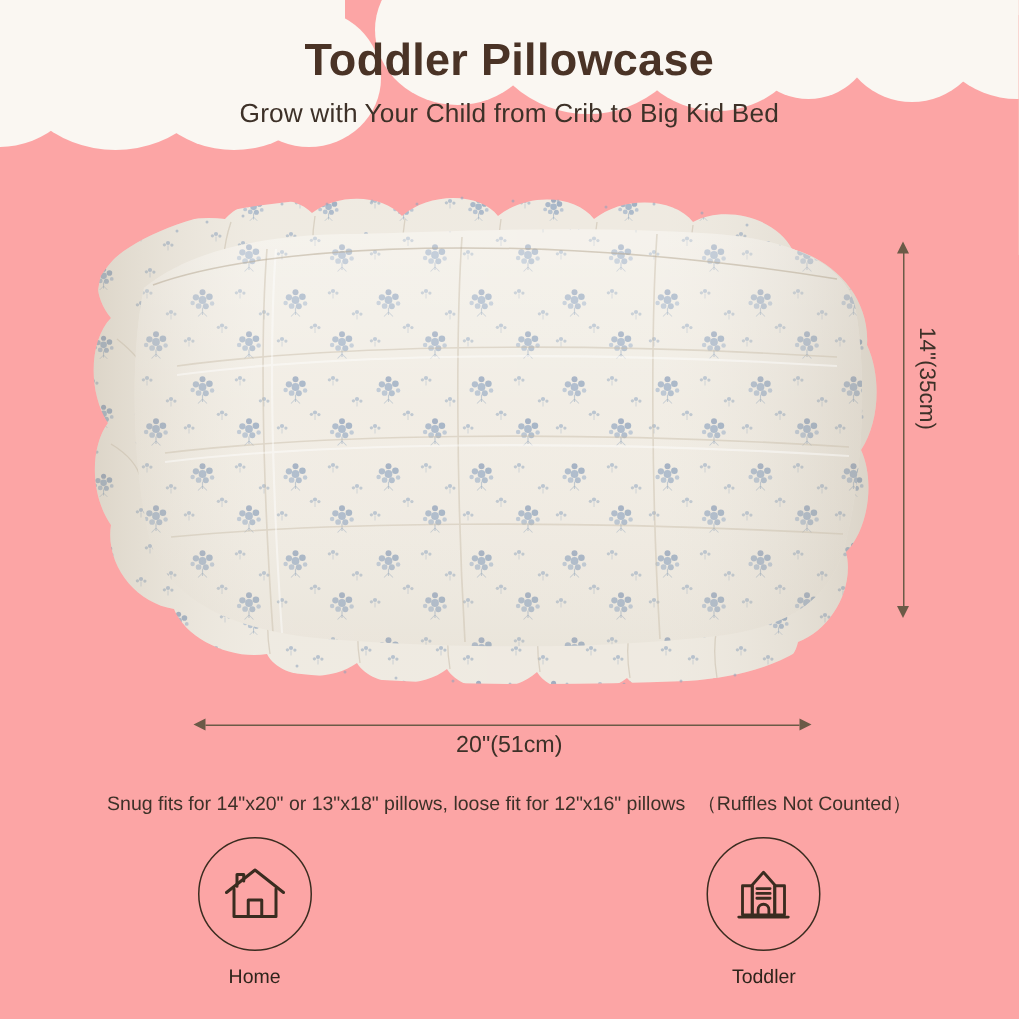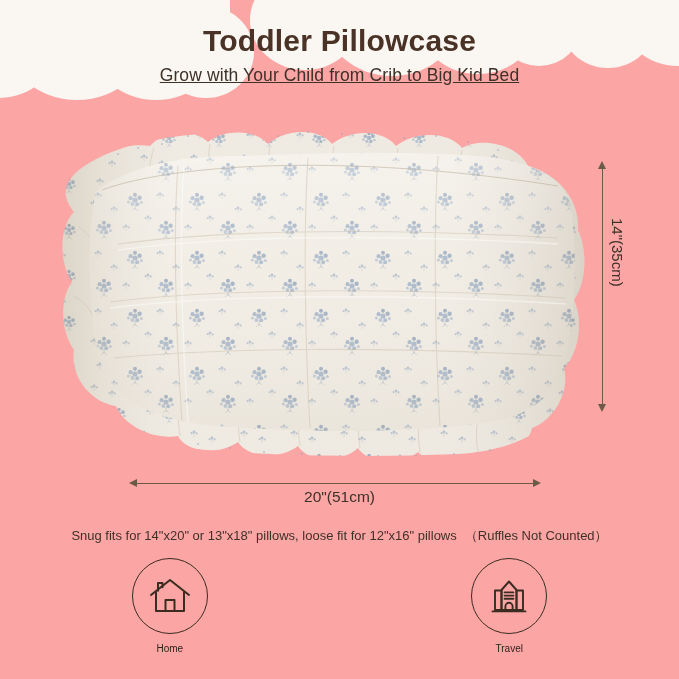--- a/index.html
+++ b/index.html
@@ -73,21 +73,20 @@
     color: #4A3326;
     letter-spacing: 0.2px;
     line-height: 1.15;
   }
   #subtitle {
     margin-top: 6px;
     font-size: 17.5px;
     font-weight: normal;
     color: #3D3128;
     letter-spacing: 0.1px;
-    text-decoration: underline;
   }
 
   
   #pillow-wrap {
     position: absolute;
     left: 58px;
     top: 126px;
     width: 530px;
     height: 330px;
     z-index: 3;
@@ -181,21 +180,21 @@
     width: 74px; height: 74px;
     border: 1.3px solid #3A2C20;
     border-radius: 50%;
     display: flex;
     align-items: center;
     justify-content: center;
   }
   .usage-circle svg { display: block; }
   .usage-label {
     margin-top: 9px;
-    font-size: 10px;
+    font-size: 13px;
     color: #2E241B;
   }
 </style>
 </head>
 <body>
 
 <div id="page">
 
   <div class="cloud" id="cloud-a">
     <div class="slab s1"></div>
@@ -456,18 +455,18 @@
           <g fill="none" stroke="#3A2C20" stroke-width="1.9" stroke-linejoin="round" stroke-linecap="round">
             <path d="M15.5 17 L23 8.5 L30.5 17 L30.5 37 L15.5 37 Z"></path>
             <path d="M9 17.5 L15.5 17.5 L15.5 37 L9 37 Z"></path>
             <path d="M37 17.5 L30.5 17.5 L30.5 37 L37 37 Z"></path>
             <path d="M18.6 19.4 L27.4 19.4 M18.6 22.6 L27.4 22.6 M18.6 25.8 L27.4 25.8"></path>
             <path d="M19.4 37 L19.4 33.4 C 19.4 31.4, 21 29.8, 23 29.8 C 25 29.8, 26.6 31.4, 26.6 33.4 L 26.6 37"></path>
             <path d="M6.5 38.4 L39.5 38.4"></path>
           </g>
         </svg>
       </div>
-      <div class="usage-label">Travel</div>
+      <div class="usage-label">Toddler</div>
     </div>
 
   </div>
 
 </div>
 
 </body></html>

